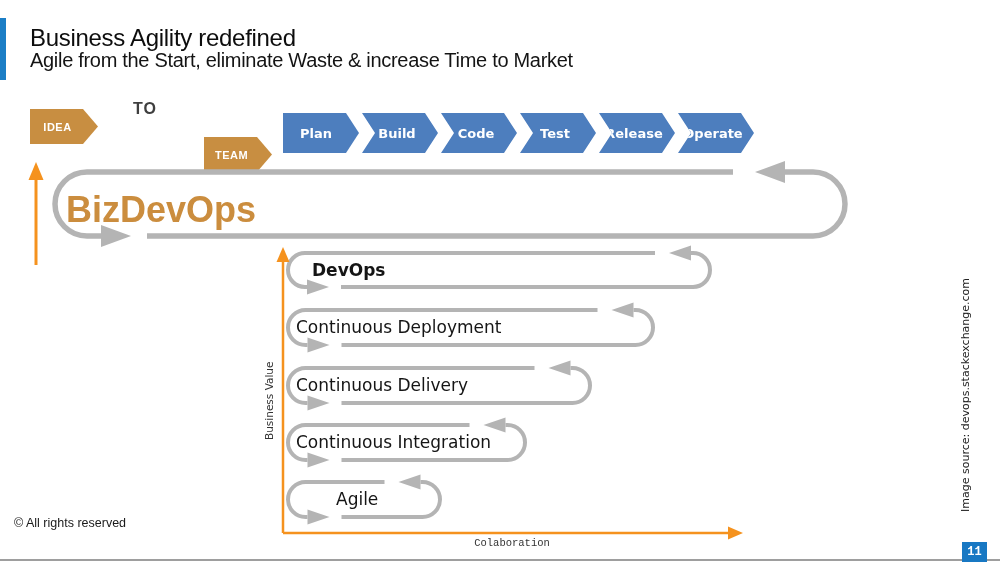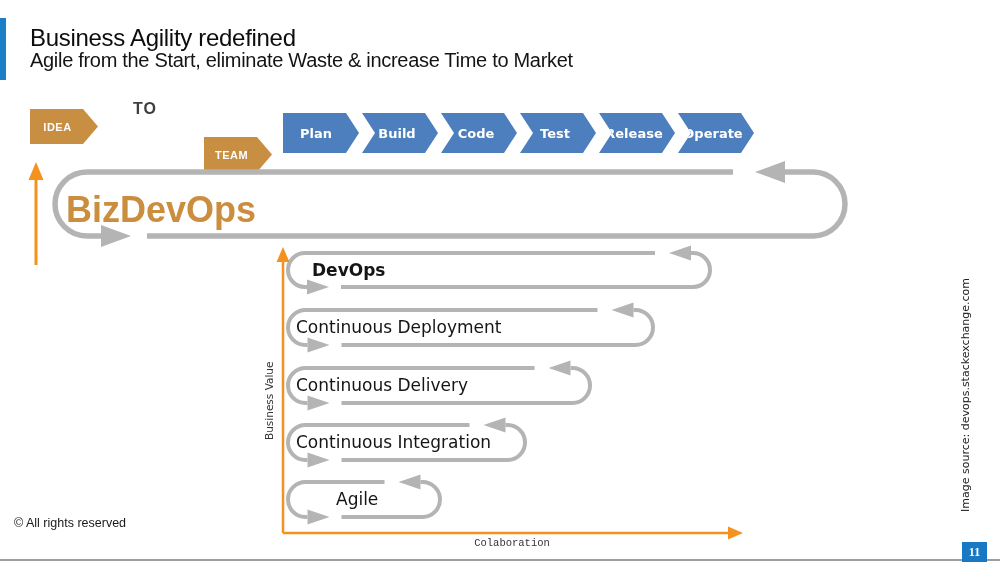--- a/index.html
+++ b/index.html
@@ -50,21 +50,21 @@
     position:absolute;left:959px;top:250px;height:262px;
     writing-mode:vertical-rl;transform:rotate(180deg);
     font-family:"DejaVu Sans",sans-serif;font-size:11px;color:#222;
     display:flex;align-items:center;white-space:nowrap;
   }
   .footer-left{position:absolute;left:14px;top:516px;font-size:12.5px;color:#1a1a1a;}
   .bottom-rule{position:absolute;left:0;top:559px;width:1000px;height:2px;background:#9e9e9e;}
   .page-badge{
     position:absolute;left:962px;top:542px;width:25px;height:20px;background:var(--badge-blue);
     color:#fff;font-size:12px;font-weight:bold;display:flex;align-items:center;justify-content:center;
-    font-family:Liberation Serif, serif;
+    font-family:Liberation Mono, monospace;
   }
 </style>
 </head>
 <body>
 
 <div class="slide" style="--accent-blue: #1b7ec6; --badge-blue: #1878c3; --stage-blue: #4d7ebe; --shape-orange: #c88e41; --shape-orange-text: #cb8d3e; --axis-orange: #f5921e;">
 
   <div class="accent-bar"></div>
   <div class="title">Business Agility redefined</div>
   <div class="subtitle">Agile from the Start, eliminate Waste &amp; increase Time to Market</div>

